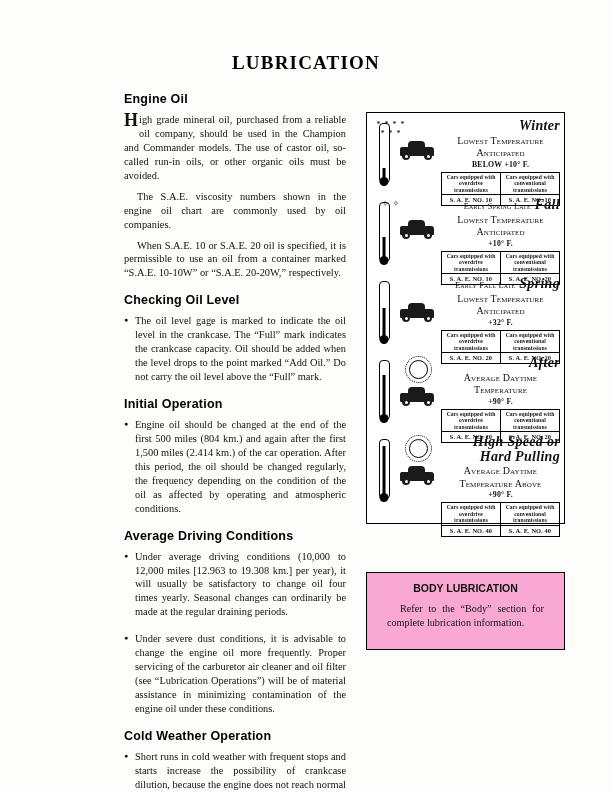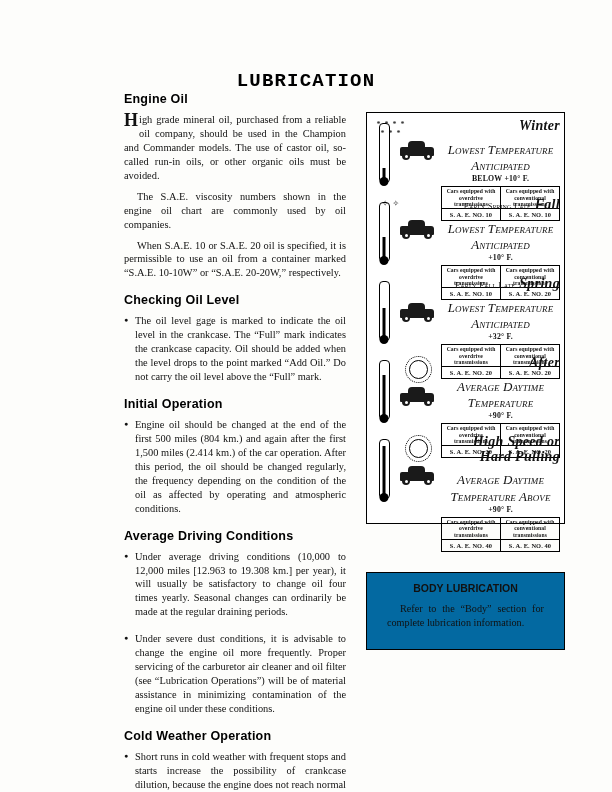--- a/index.html
+++ b/index.html
@@ -18,23 +18,23 @@
   .page {
     position: absolute;
     left: 0; top: 0;
     width: 612px; height: 792px;
     background: #fdfdfb;
   }
   
   .page-title {
     position: absolute;
     left: 0; right: 0;
-    top: 70px;
+    top: 52px;
     text-align: center;
-    font-family: Liberation Mono, monospace;
+    font-family: Liberation Serif, serif;
     font-weight: bold;
     font-size: 19px;
     letter-spacing: 1.2px;
     color: #000;
   }
   
   .left-col {
     position: absolute;
     left: 124px;
     top: 92px;
@@ -102,21 +102,21 @@
     font-variant: small-caps;
     letter-spacing: 0.3px;
   }
   .fig-caption .figno { font-variant: small-caps; }
   .body-lub-box {
     margin-top: 48px;
     border: 1.5px solid #000;
     width: 199px;
     box-sizing: border-box;
     padding: 9px 12px 12px 12px;
-    background: #0369a1;
+    background: #f9a8d4;
   }
   .body-lub-title {
     text-align: center;
     font-family: "Liberation Sans", sans-serif;
     font-weight: bold;
     font-size: 10.5px;
     margin-bottom: 6px;
   }
   .body-lub-text {
     font-size: 10.2px;
@@ -186,26 +186,25 @@
     text-align: right;
   }
   .season small {
     font-size: 8.4px;
     font-style: normal;
     font-weight: normal;
     font-variant: small-caps;
     letter-spacing: 0.2px;
   }
   .temp-line {
-    font-size: 13px;
+    font-size: 10px;
     line-height: 1.25;
     font-variant: small-caps;
     letter-spacing: 0.1px;
-    margin-top: 8px;
-    font-style: italic;
+    margin-top: 1px;
   }
   .temp-bold {
     font-size: 7.8px;
     font-weight: bold;
     letter-spacing: 0.2px;
   }
   .grade-table {
     margin-top: 3px;
     width: 100%;
     border-collapse: collapse;

